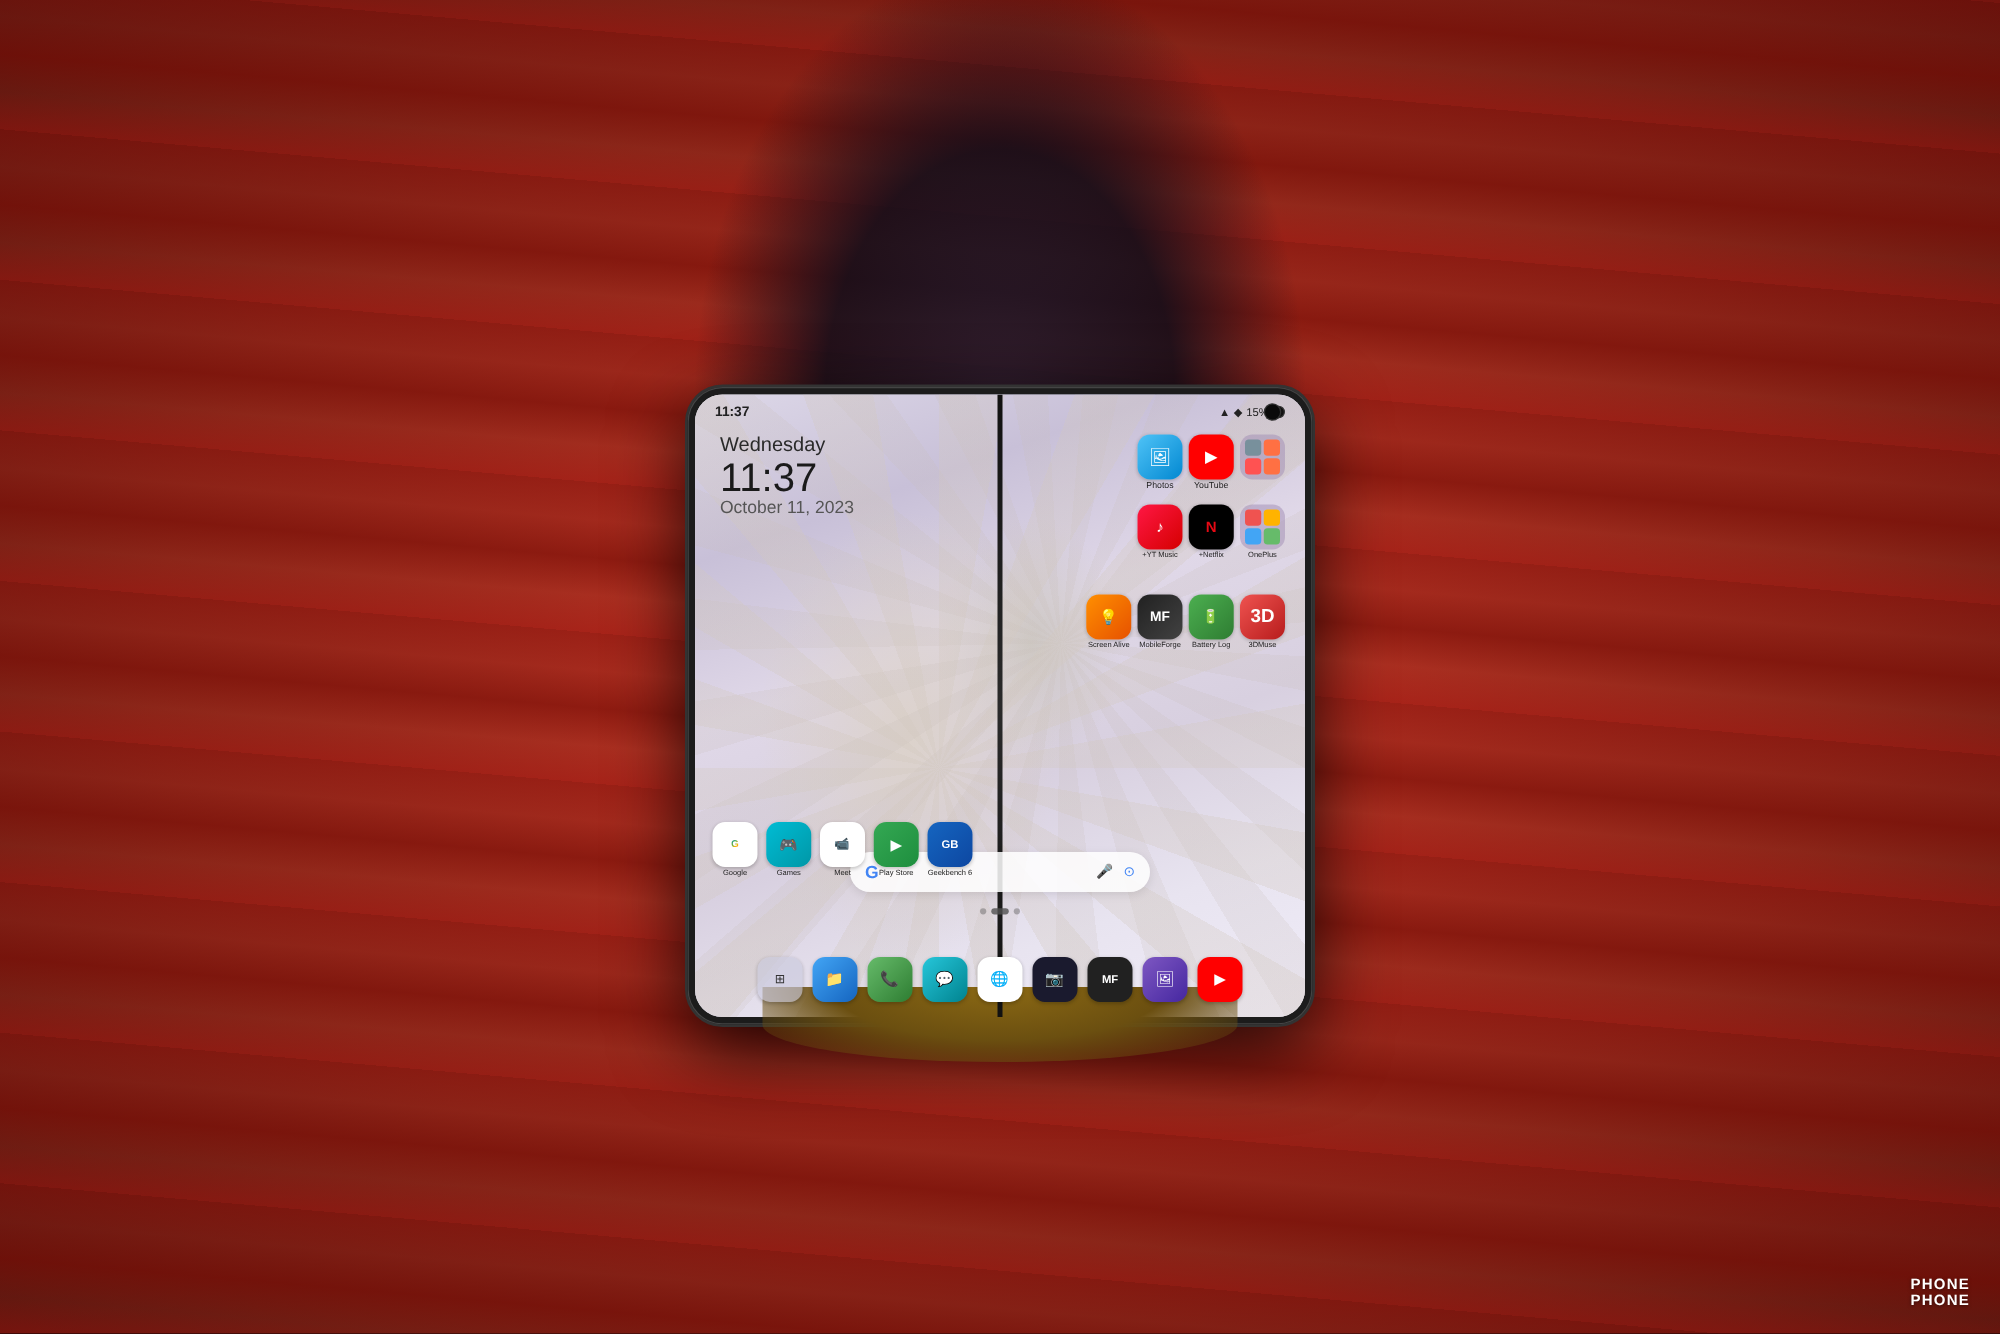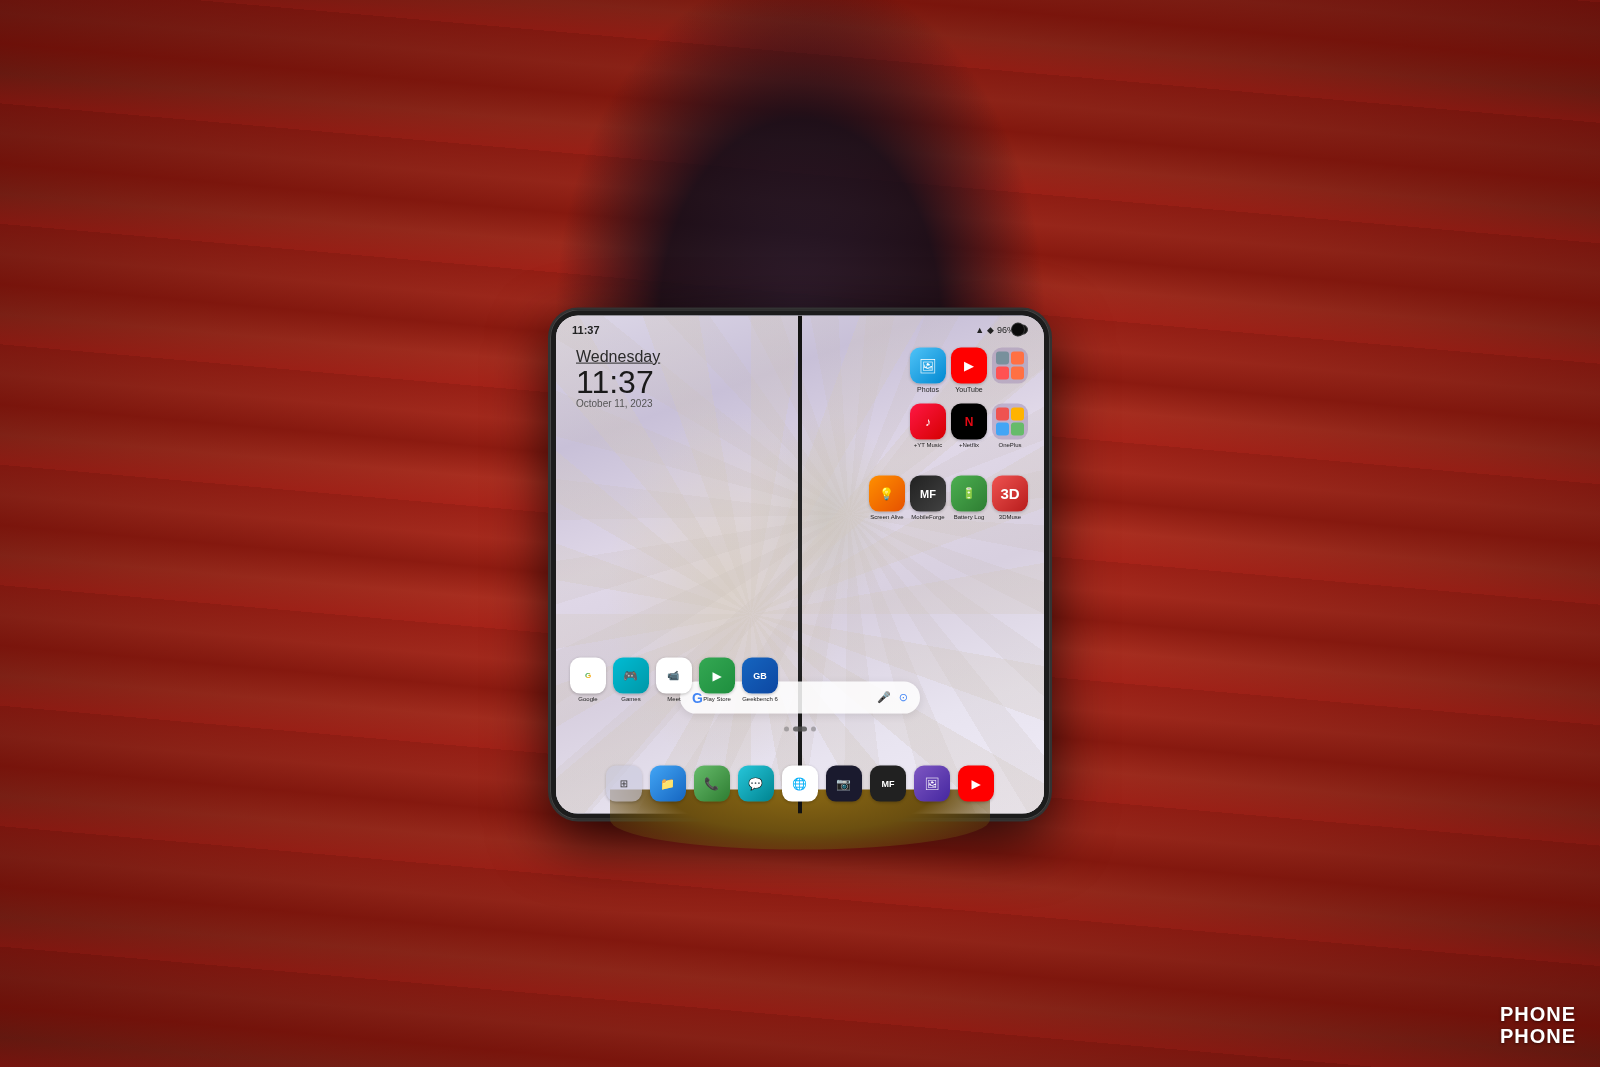--- a/index.html
+++ b/index.html
@@ -145,32 +145,31 @@
       position: absolute;
       top: 32px;
       left: 20px;
       z-index: 20;
     }
 
     .date-day {
       font-size: 16px;
       font-weight: 500;
       color: #2a2a2a;
-      text-decoration: underline;
     }
 
     .date-number {
       font-size: 32px;
       font-weight: 300;
       color: #1a1a1a;
       line-height: 1;
     }
 
     .date-full {
-      font-size: 10px;
+      font-size: 14px;
       color: #555;
     }
 
     
     .camera-hole {
       position: absolute;
       top: 8px;
       right: 20px;
       width: 12px;
       height: 12px;
@@ -257,21 +256,21 @@
 
     
     .watermark {
       position: absolute;
       bottom: 20px;
       right: 24px;
       z-index: 100;
     }
 
     .watermark-text {
-      font-size: 20px;
+      font-size: 12px;
       font-weight: 900;
       color: white;
       letter-spacing: 1px;
       text-shadow: 0 1px 3px rgba(0,0,0,0.5);
       line-height: 1.1;
     }
 
     
     .icon-photos { background: linear-gradient(135deg, #4fc3f7, #0288d1); }
     .icon-youtube { background: #ff0000; }
@@ -314,21 +313,21 @@
 
       <div class="fold-line"></div>
 
       <div class="camera-hole"></div>
 
       <div class="status-bar">
         <span class="status-time">11:37</span>
         <div class="status-icons">
           <span>▲</span>
           <span>◆</span>
-          <span>96%</span>
+          <span>15%</span>
           <span style="width:10px;height:10px;border-radius:50%;background:#111;display:inline-block;vertical-align:middle;border:1.5px solid #333;"></span>
         </div>
       </div>
 
       <div class="date-widget">
         <div class="date-day">Wednesday</div>
         <div class="date-number">11:37</div>
         <div class="date-full">October 11, 2023</div>
       </div>
 

